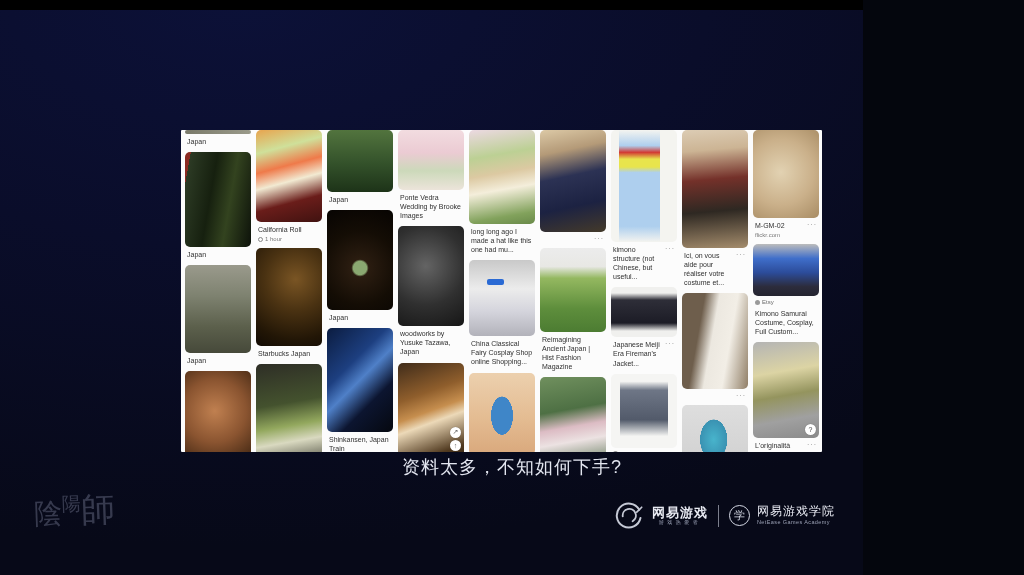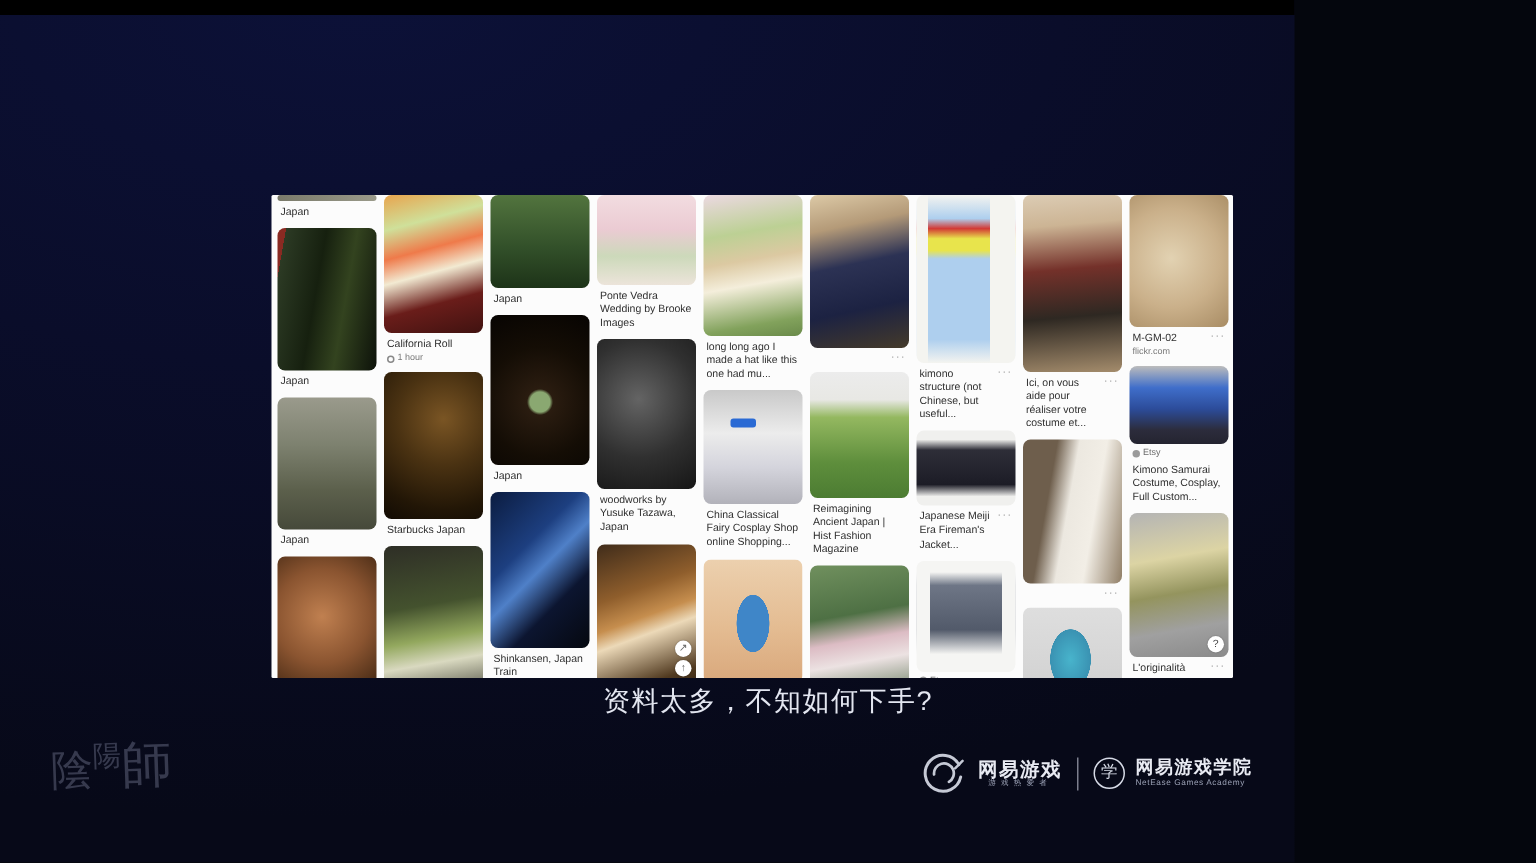--- a/index.html
+++ b/index.html
@@ -51,21 +51,21 @@
   
   .brand{position:absolute;right:28px;top:499px;display:flex;align-items:center;gap:7px;text-align:right;}
   .swirl{width:33px;height:33px;flex:0 0 auto;opacity:.92;}
   .btext{display:flex;flex-direction:column;align-items:center;gap:1px;}
   .bname{color:#e8eaf2;font-size:13px;font-weight:bold;letter-spacing:1px;line-height:1;}
   .btag{color:#9aa0b4;font-size:5px;letter-spacing:3.5px;line-height:1;}
   .bdivider{width:1px;height:22px;background:rgba(220,224,238,.55);margin:0 3px;}
   .seal{width:21px;height:21px;border-radius:50%;border:1.5px solid #d6dae6;box-sizing:border-box;
     display:flex;align-items:center;justify-content:center;flex:0 0 auto;}
   .seal-glyph{color:#d6dae6;font-size:11px;line-height:1;}
-  .aname{color:#e8eaf2;font-size:12px;font-weight:bold;letter-spacing:1px;line-height:1.1;}
+  .aname{color:#e8eaf2;font-size:12px;font-weight:normal;letter-spacing:1px;line-height:1.1;}
   .asub{color:#9aa0b4;font-size:5.5px;letter-spacing:.4px;line-height:1.2;}
 </style>
 </head>
 <body>
 
 <div class="slide">
   <div class="letterbox"></div>
 
   <div class="panel">
       <div class="col">

